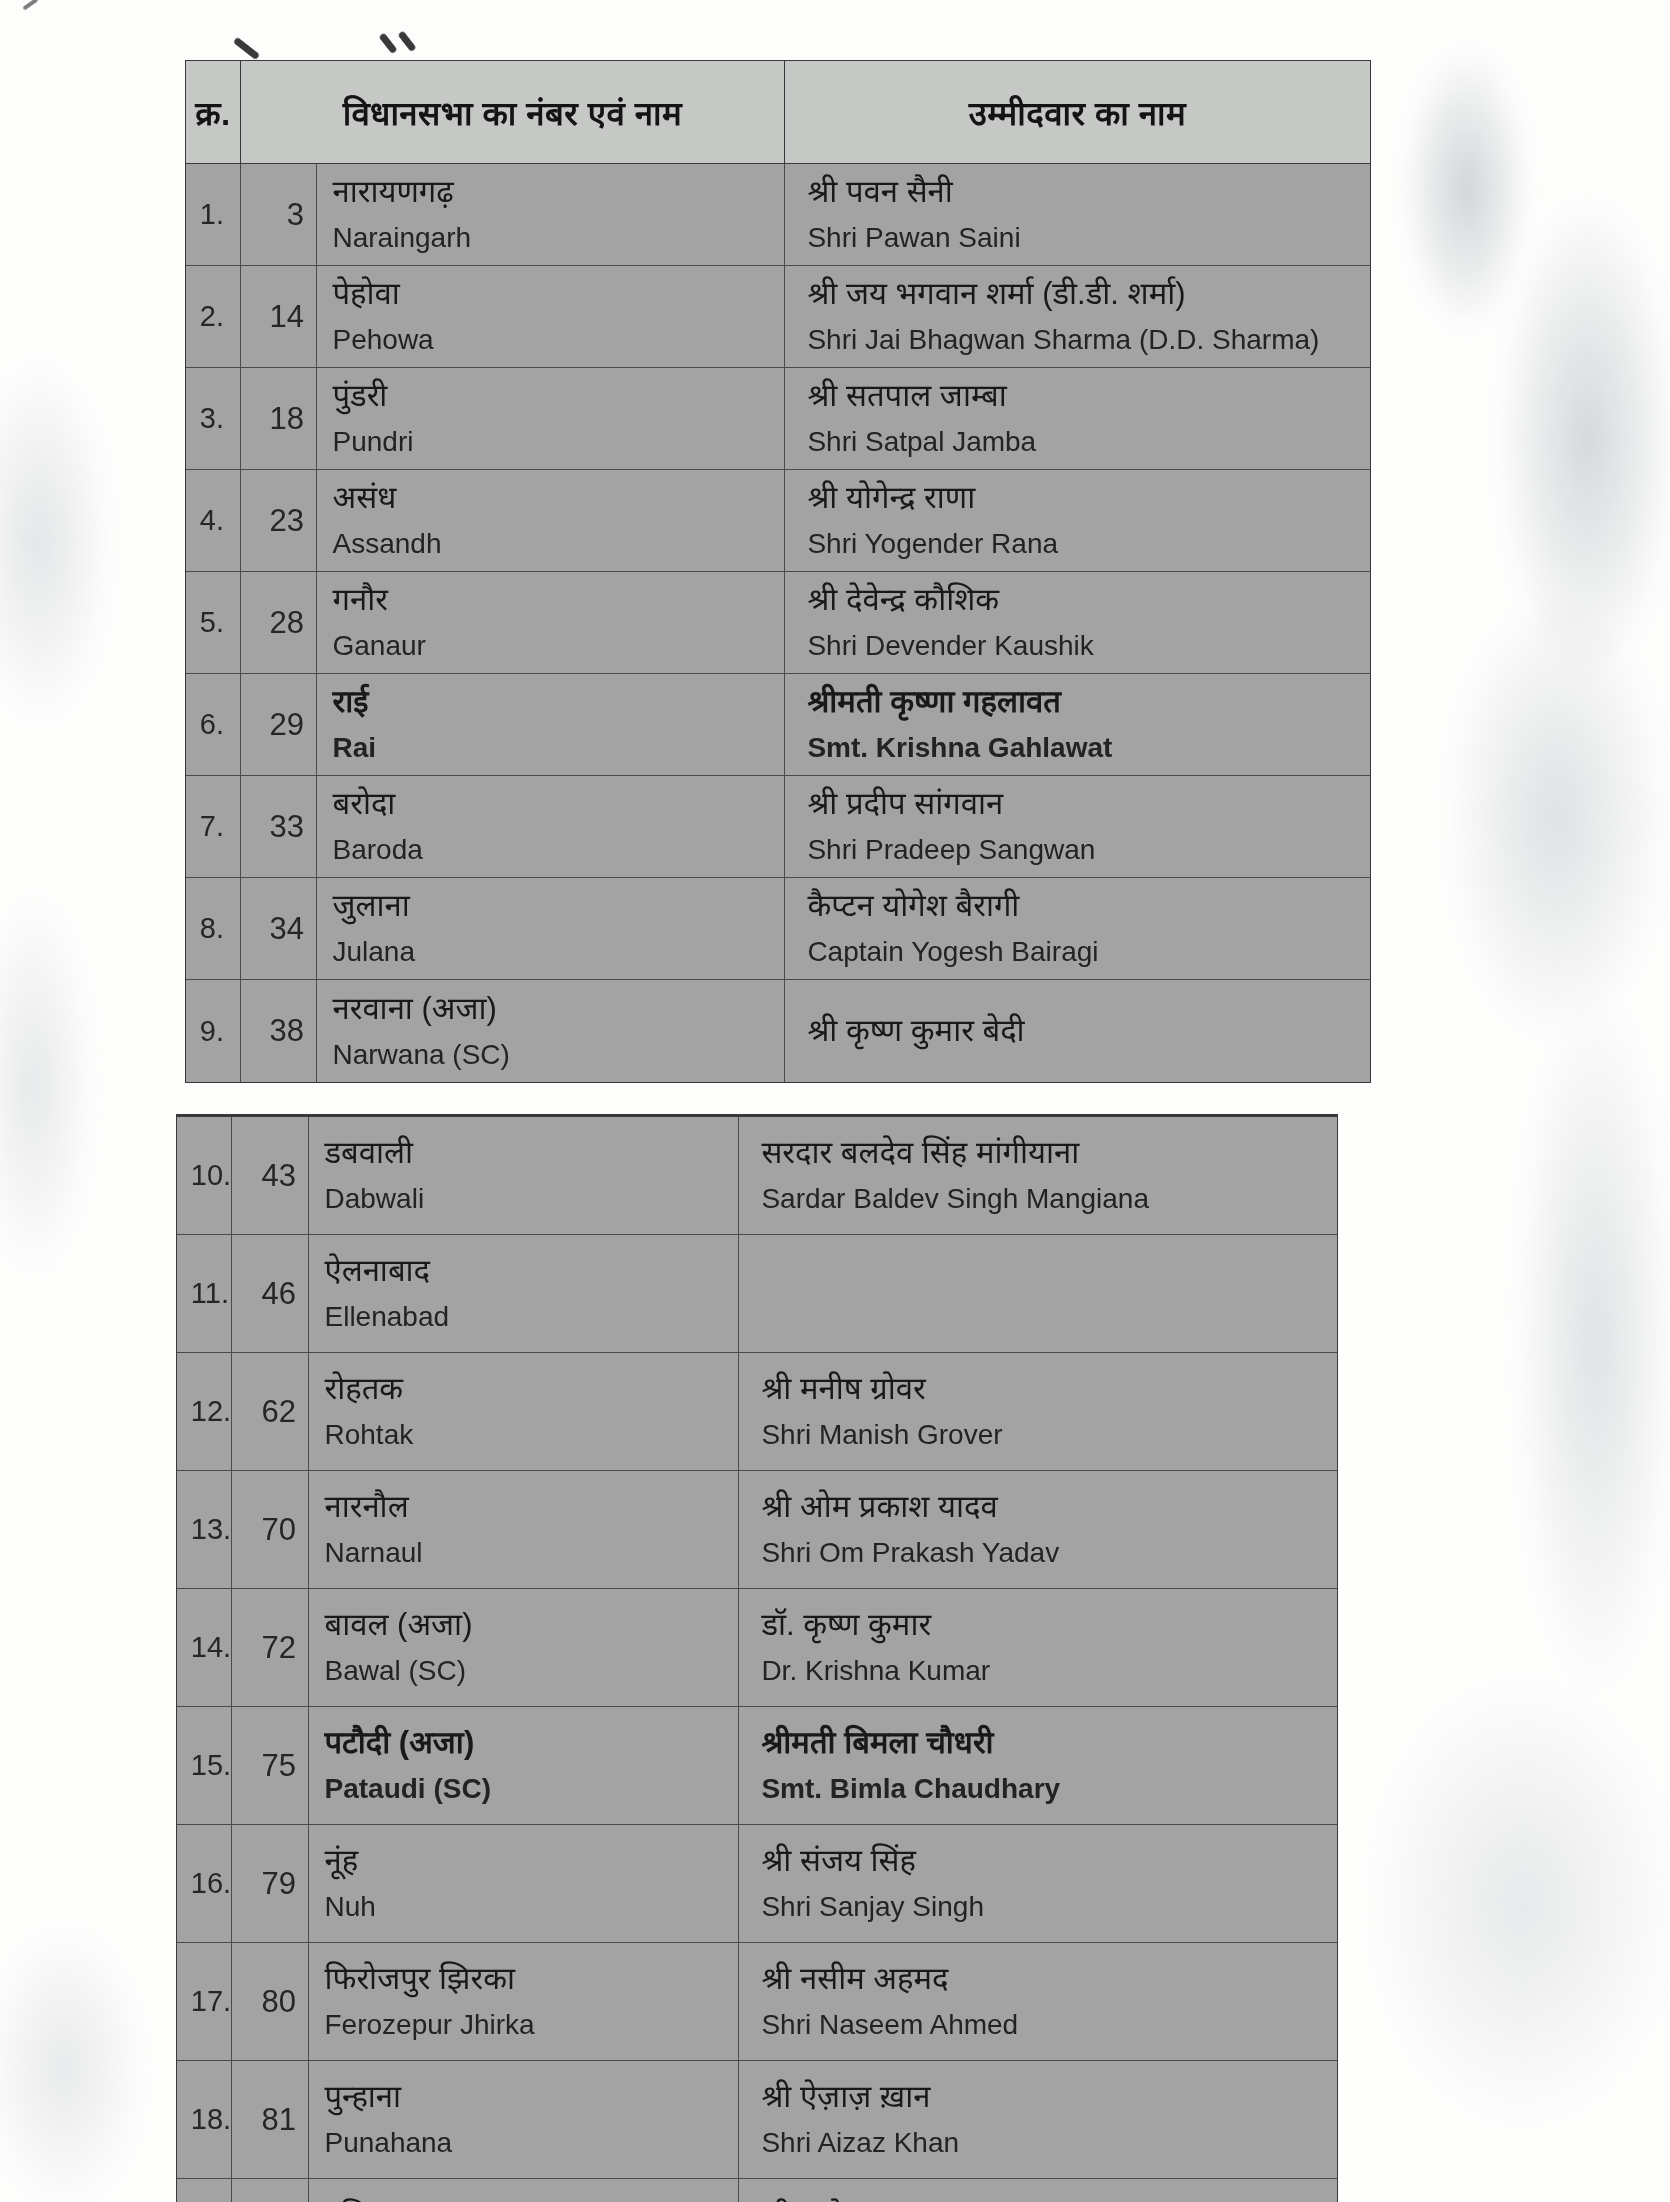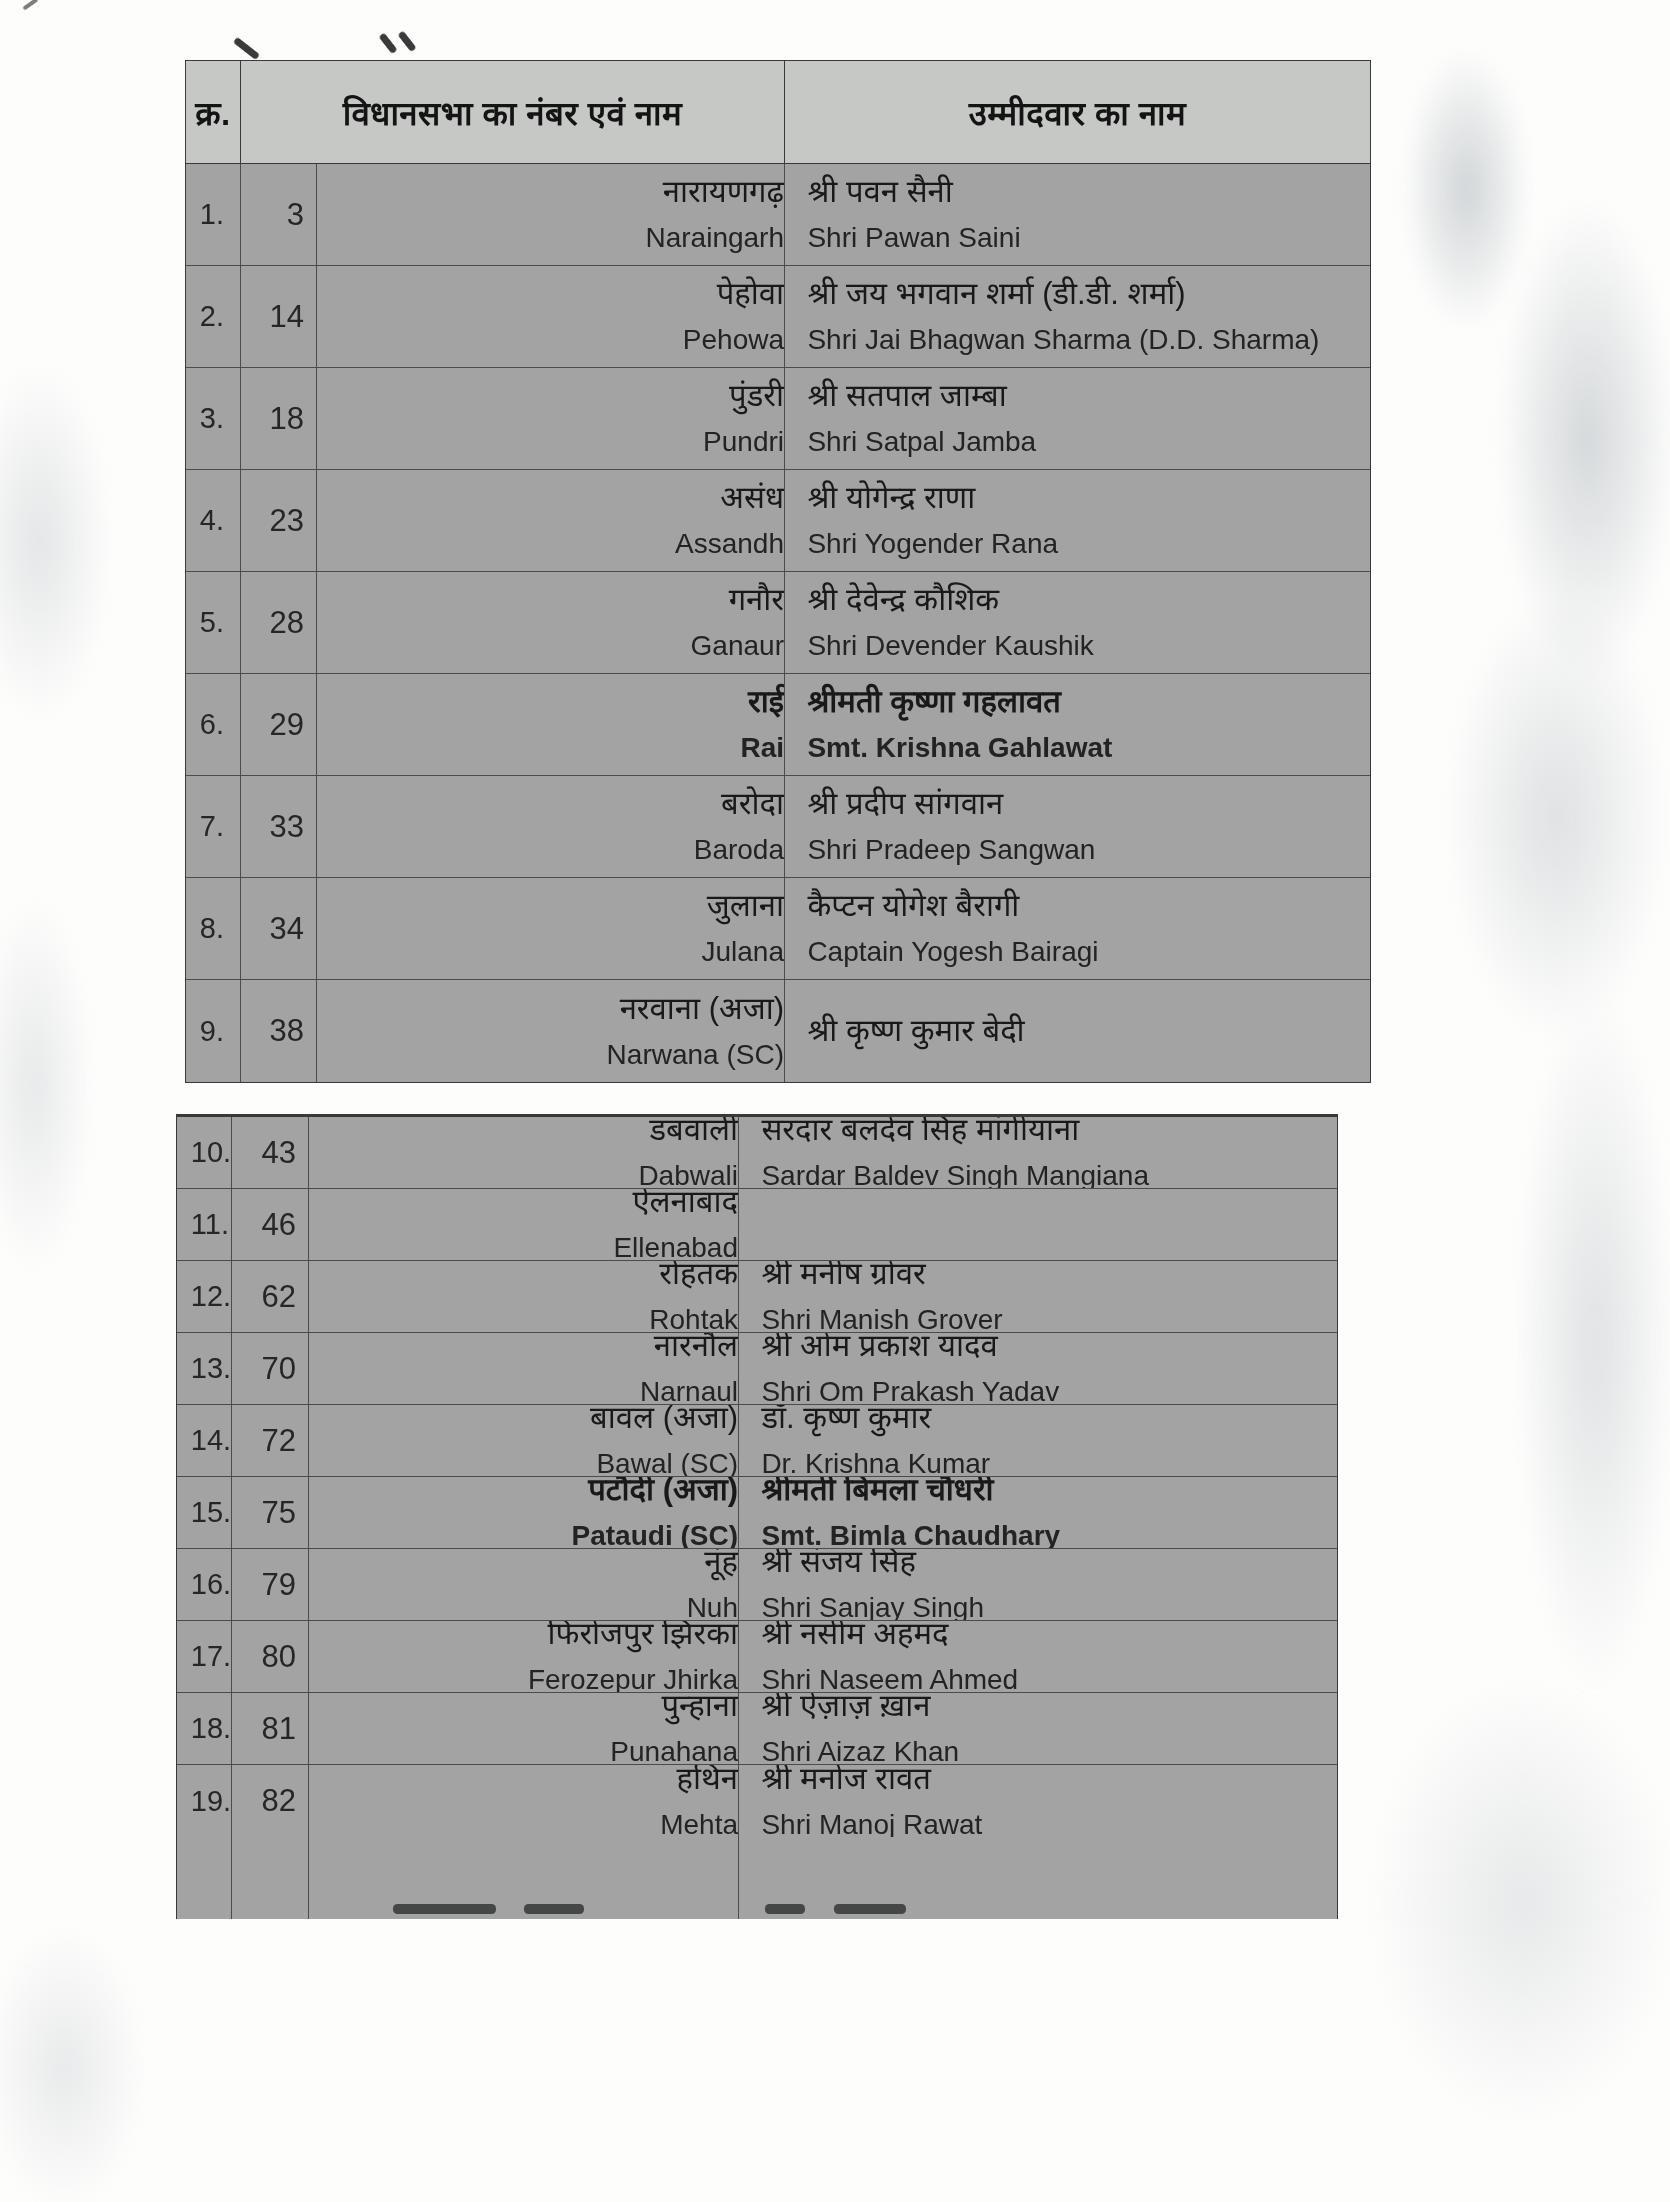--- a/index.html
+++ b/index.html
@@ -36,40 +36,40 @@
     letter-spacing:0.4px;
   }
   .th-serial,.th-const{border-right:1.7px solid #383a39;}
   .row{
     display:grid;
     box-sizing:border-box;
     border-bottom:1.7px solid #4a4c4b;
     background:transparent;
   }
   .tbl1 .row{grid-template-columns:55px 76px 468px auto;height:102px;}
-  .tbl2 .row{grid-template-columns:55px 77px 430px auto;height:72px;}
+  .tbl2 .row{grid-template-columns:55px 77px 430px auto;height:118px;}
   .row:last-child{border-bottom:none;}
   .cell{
     box-sizing:border-box;
     display:flex;
     position:relative;
   }
   .serial{
     border-right:1.7px solid #4a4c4b;
     align-items:center;
     padding-left:13.8px;
     font-size:29px;color:#262626;
   }
   .num{
     border-right:1.7px solid #4a4c4b;
     align-items:center;justify-content:flex-end;
     padding-right:12px;
     font-size:31px;color:#262626;
   }
-  .name{border-right:1.7px solid #4a4c4b;align-items:flex-end;}
+  .name{border-right:1.7px solid #4a4c4b;}
   .name,.cand{
     flex-direction:column;
     justify-content:center;
     gap:13.8px;
     padding-left:15.5px;
     overflow:hidden;
   }
   .cand{padding-left:22.4px;}
   .hi{font-size:31px;color:#191919;line-height:1.1;white-space:nowrap;}
   .en{font-size:28px;color:#232323;line-height:1.1;white-space:nowrap;}

